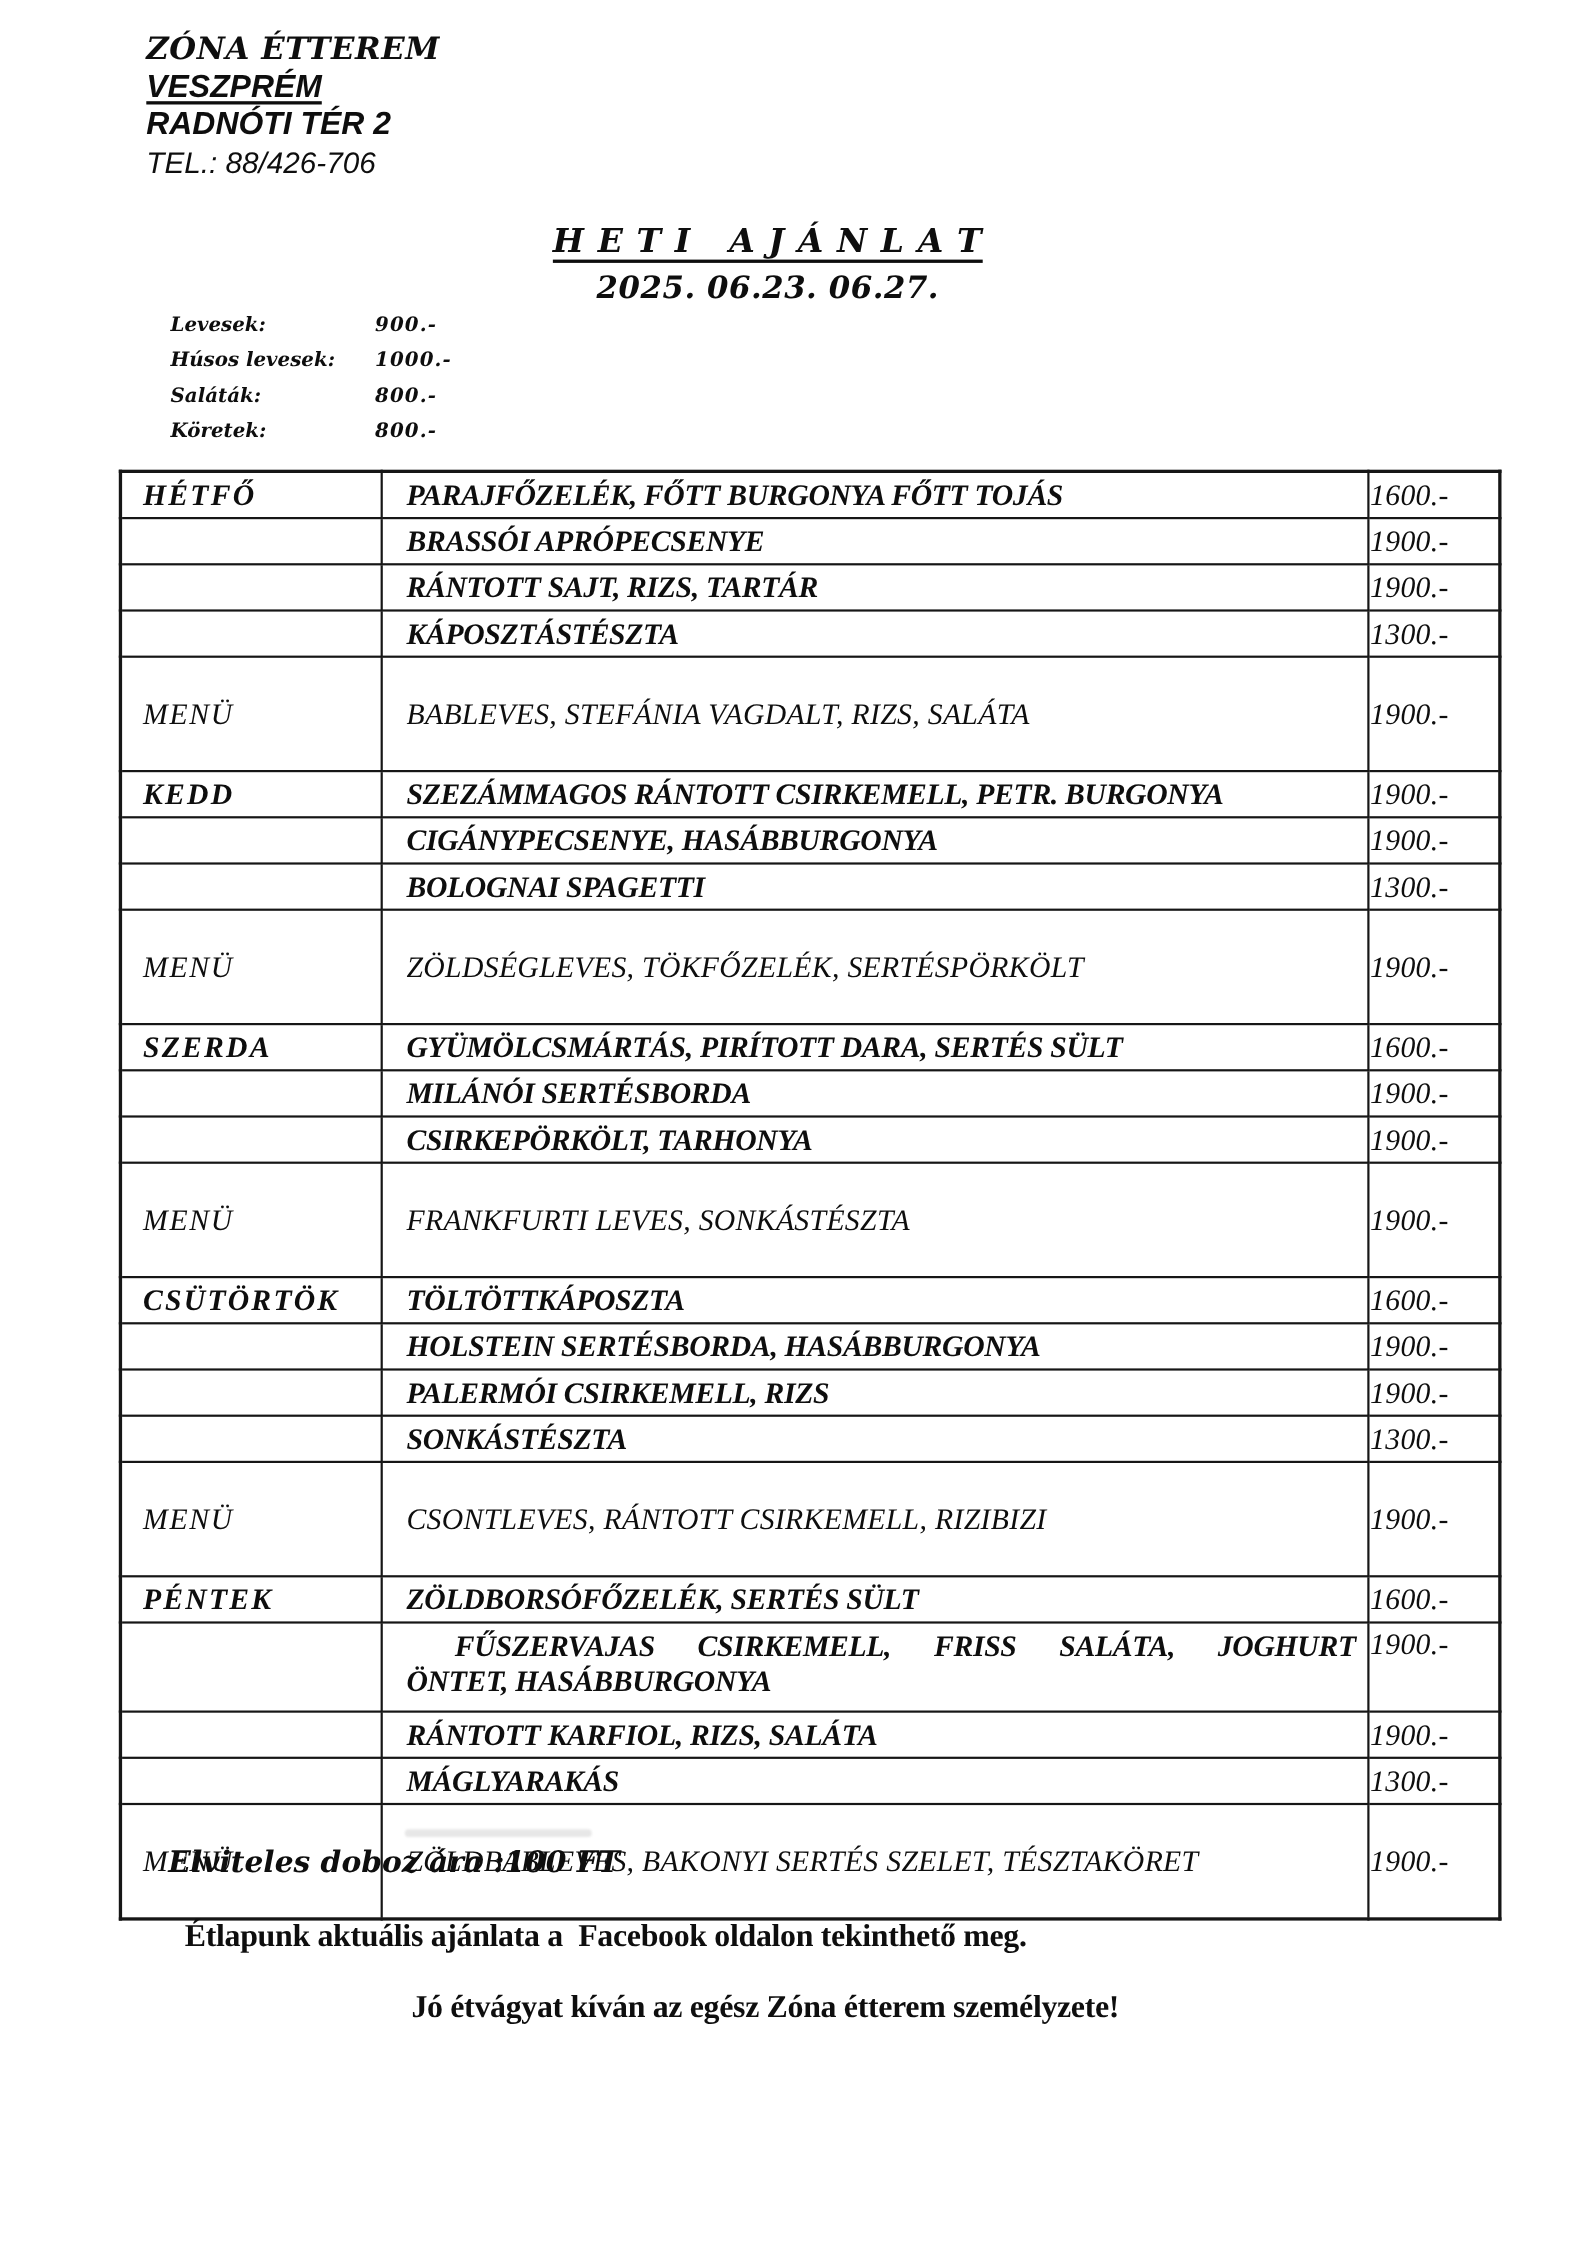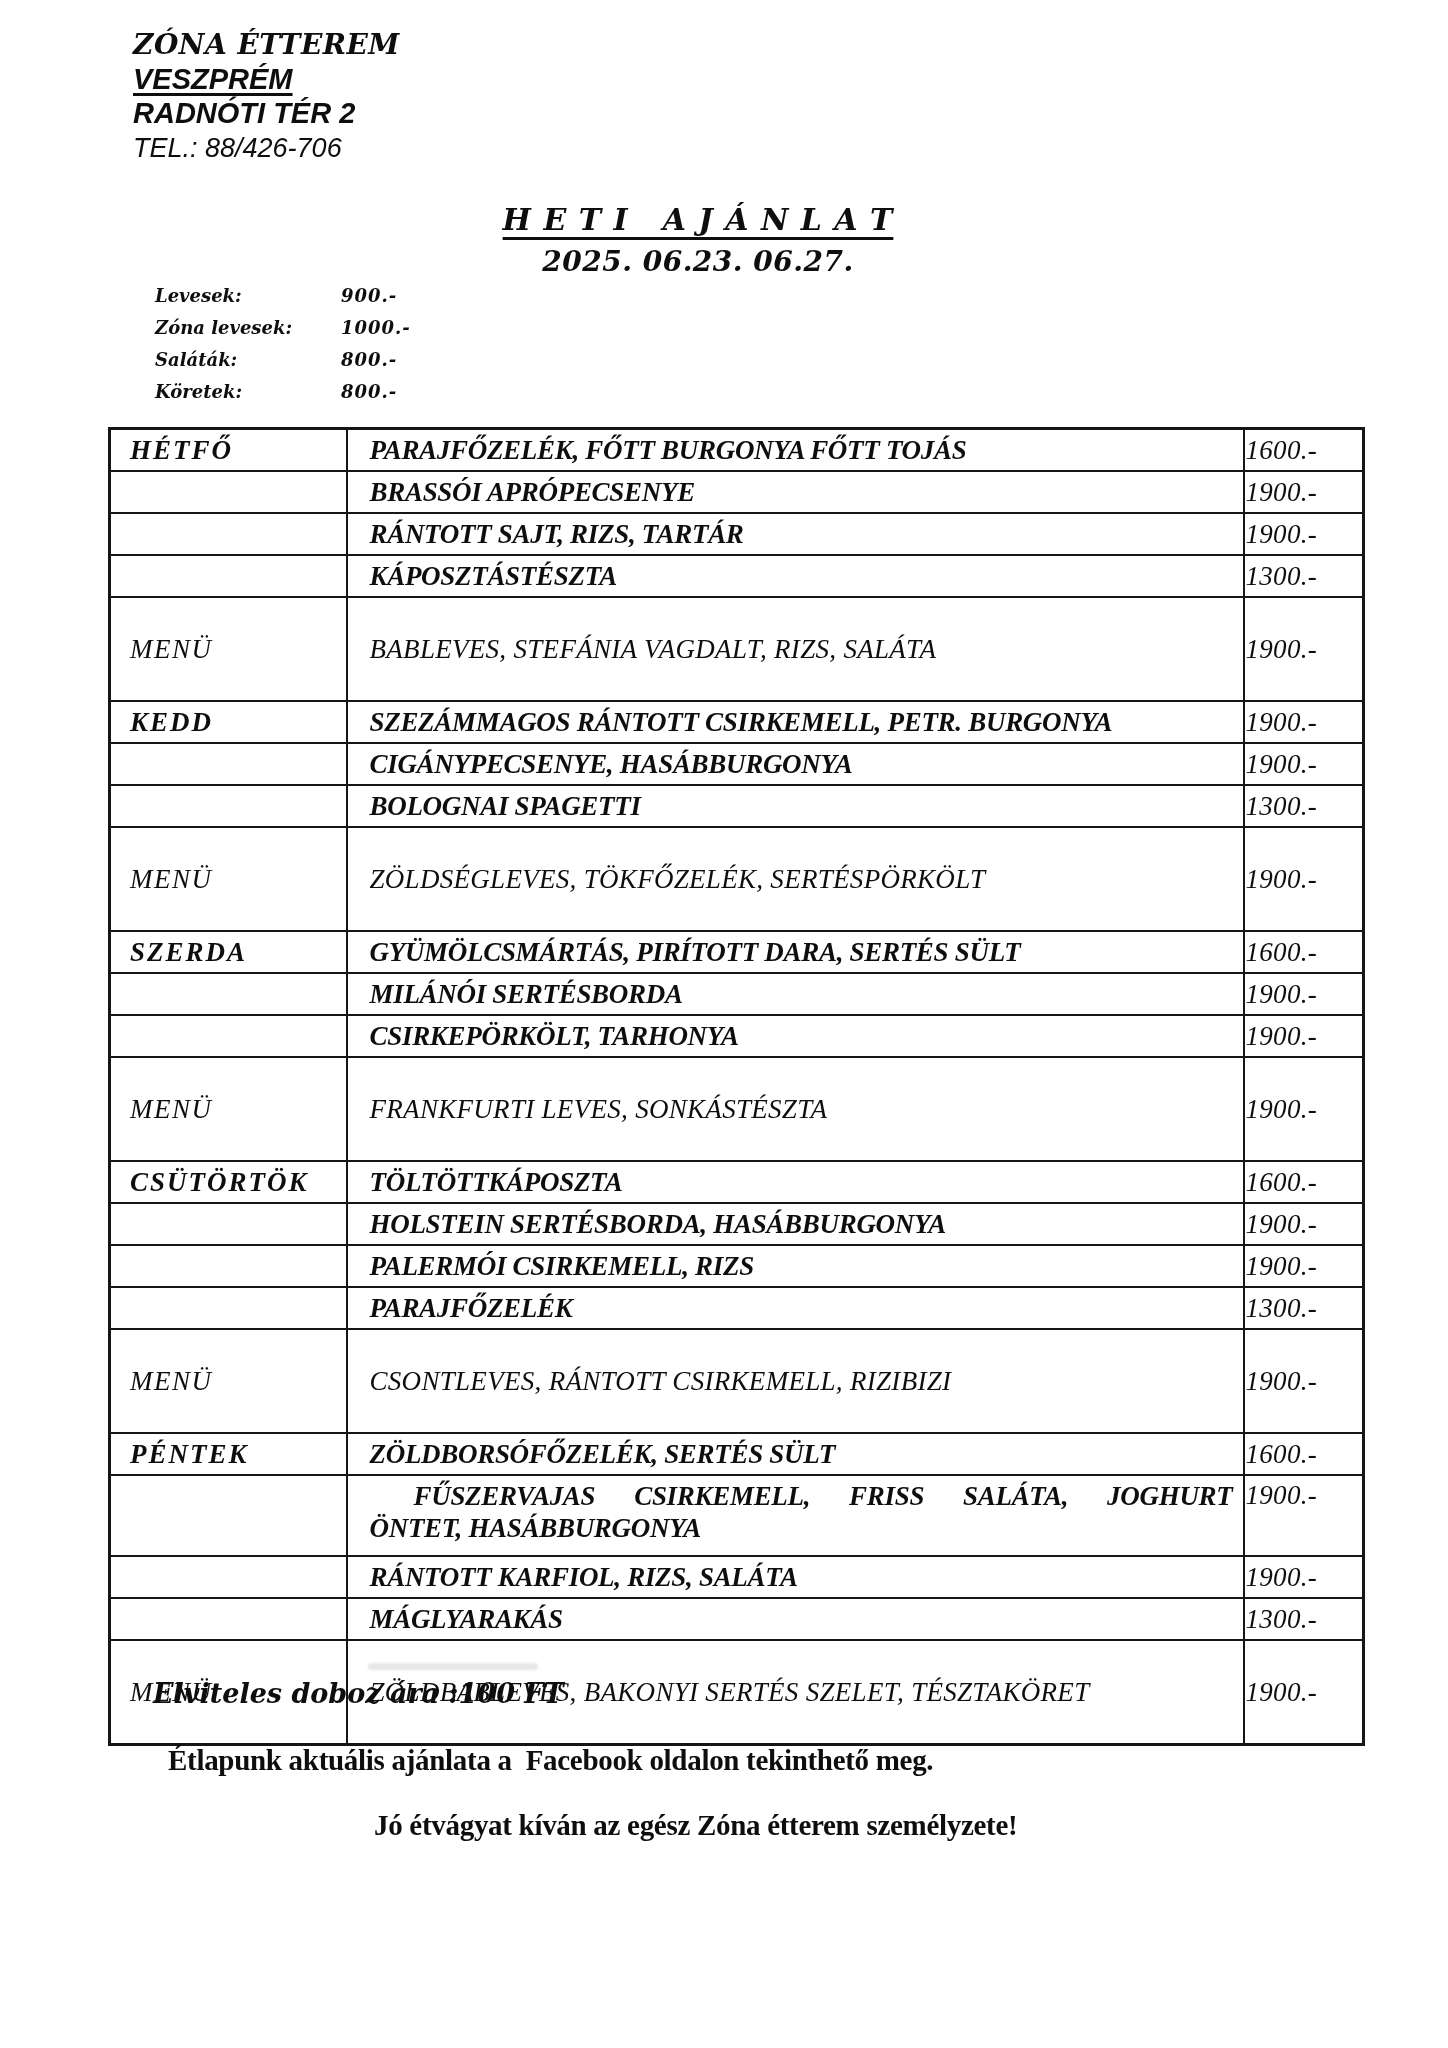--- a/index.html
+++ b/index.html
@@ -110,21 +110,21 @@
     <div class="doc-title"><span>H E T I   A J Á N L A T</span></div>
     <div class="doc-date">2025. 06.23. 06.27.</div>
   </section>
 
   <section class="pricelist">
     <div class="pl-row">
       <span class="pl-label">Levesek:</span>
       <span class="pl-price">900.-</span>
     </div>
     <div class="pl-row">
-      <span class="pl-label">Zóna levesek:</span>
+      <span class="pl-label">Húsos levesek:</span>
       <span class="pl-price">1000.-</span>
     </div>
     <div class="pl-row">
       <span class="pl-label">Saláták:</span>
       <span class="pl-price">800.-</span>
     </div>
     <div class="pl-row">
       <span class="pl-label">Köretek:</span>
       <span class="pl-price">800.-</span>
     </div>
@@ -212,21 +212,21 @@
         <td class="dish">HOLSTEIN SERTÉSBORDA, HASÁBBURGONYA</td>
         <td class="price">1900.-</td>
       </tr>
       <tr class="r-n">
         <td class="day"></td>
         <td class="dish">PALERMÓI CSIRKEMELL, RIZS</td>
         <td class="price">1900.-</td>
       </tr>
       <tr class="r-n">
         <td class="day"></td>
-        <td class="dish">PARAJFŐZELÉK</td>
+        <td class="dish">SONKÁSTÉSZTA</td>
         <td class="price">1300.-</td>
       </tr>
       <tr class="r-m">
         <td class="day">MENÜ</td>
         <td class="dish">CSONTLEVES, RÁNTOTT CSIRKEMELL, RIZIBIZI</td>
         <td class="price">1900.-</td>
       </tr>
       <tr class="r-n">
         <td class="day">PÉNTEK</td>
         <td class="dish">ZÖLDBORSÓFŐZELÉK, SERTÉS SÜLT</td>

